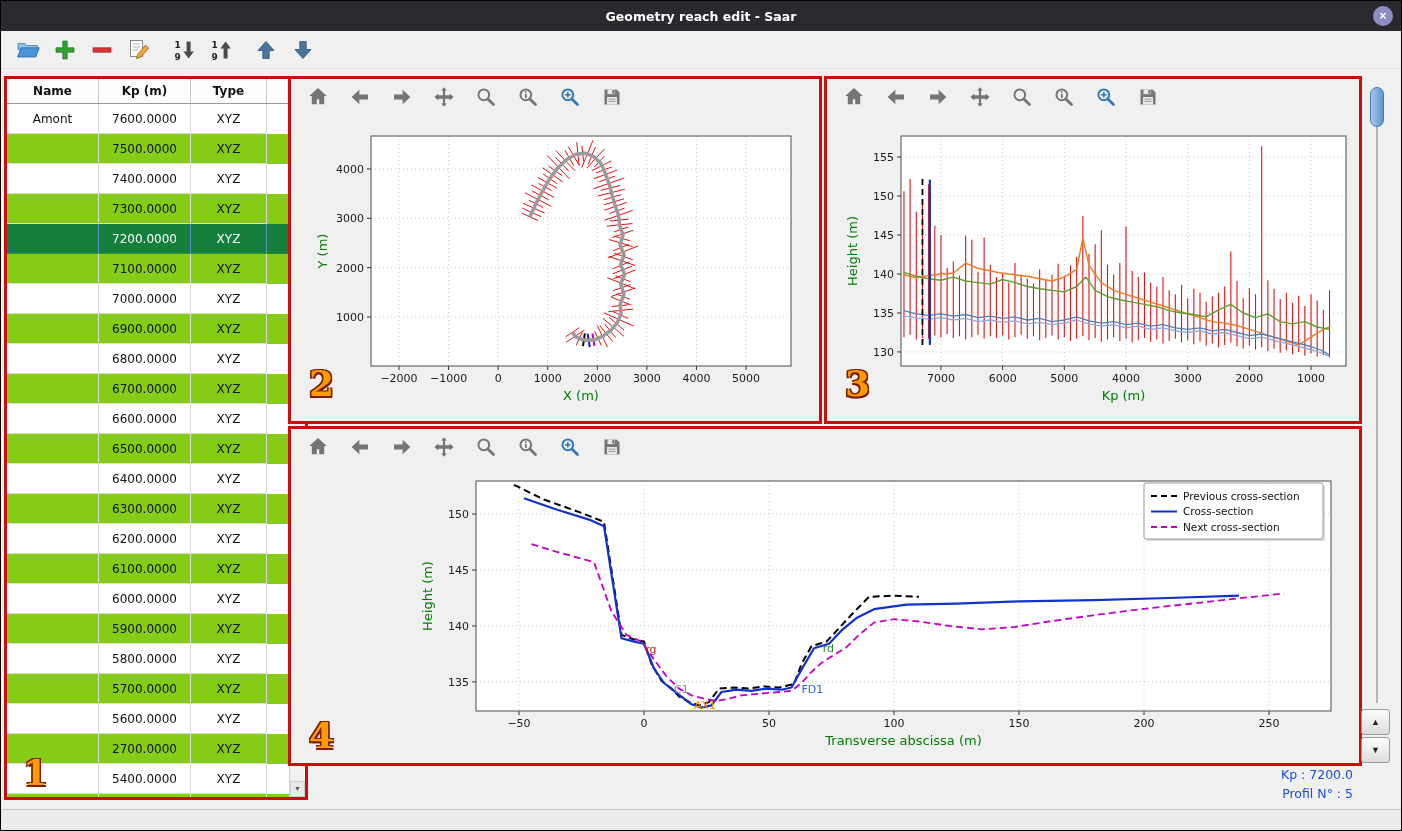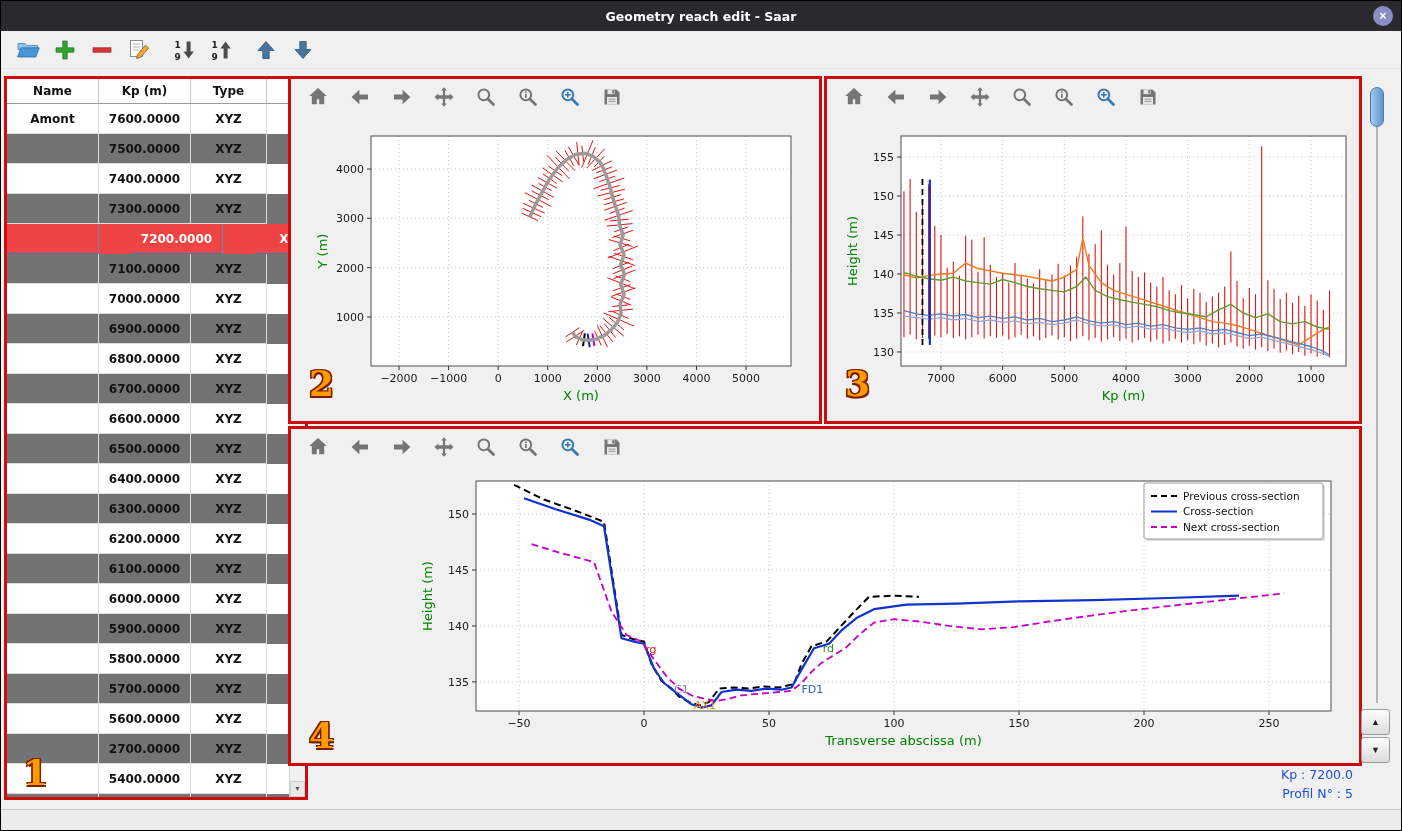--- a/index.html
+++ b/index.html
@@ -12,24 +12,24 @@
   .toolbar{flex:0 0 38px;background:#f0f0f0;display:flex;align-items:center;padding-left:14px;gap:11px;border-bottom:1px solid #e2e2e2;}
   .tbtn{width:26px;height:26px;background:transparent;border:none;padding:1px;cursor:pointer;}
   .tbtn svg{width:24px;height:24px;display:block;}
   .tbtn.gap{margin-left:8px;}
   .content{position:relative;flex:1 1 auto;background:#f0f0f0;}
   .panel{position:absolute;border:3px solid #cf0c0c;background:#f0f0f0;}
   .table-panel{left:3px;top:7px;width:304px;height:724px;background:#fff;}
   .tgrid{position:absolute;left:0;top:0;right:16px;bottom:0;overflow:hidden;}
   .thead{display:grid;grid-template-columns:92px 92px 76px;height:25px;background:#fdfdfd;border-bottom:1px solid #9a9a9a;}
   .th{font-weight:bold;font-size:12px;display:flex;align-items:center;justify-content:center;border-right:1px solid #c9c9c9;color:#111;}
-  .trow{display:grid;grid-template-columns:92px 92px 76px;height:30px;background:#fff;font-weight:bold;}
-  .trow.alt{background:#737373;}
+  .trow{display:grid;grid-template-columns:92px 92px 76px;height:30px;background:#fff;}
+  .trow.alt{background:#84cc16;}
   .td{font-size:12px;display:flex;align-items:center;justify-content:center;border-right:1px solid #dcdcdc;border-bottom:1px solid #dcdcdc;color:#111;}
-  .trow.sel{background:#ef4444;gap:32px;}
+  .trow.sel{background:#15803d;}
   .trow.sel .td{color:#fff;border-bottom-color:#3c79b8;border-right-color:#5b8fc4;}
   .table-scroll{position:absolute;right:0;top:0;bottom:0;width:16px;background:#f1f1f1;border-left:1px solid #d0d0d0;}
   .scroll-btn{position:absolute;left:0;width:15px;height:16px;background:#e9e9e9;border:1px solid #cfcfcf;font-size:7px;color:#555;text-align:center;line-height:14px;padding:0;}
   .scroll-btn.up{top:0;}
   .scroll-btn.down{bottom:0;}
   .scroll-thumb{position:absolute;left:1px;top:18px;width:13px;height:210px;background:#cdcdcd;border:1px solid #aaa;border-radius:2px;}
   .p2{left:287px;top:7px;width:534px;height:348px;}
   .p3{left:823px;top:7px;width:538px;height:348px;}
   .p4{left:287px;top:357px;width:1074px;height:340px;}
   .mpl-toolbar{height:36px;display:flex;align-items:center;gap:16px;padding-left:14px;background:#f0f0f0;}

